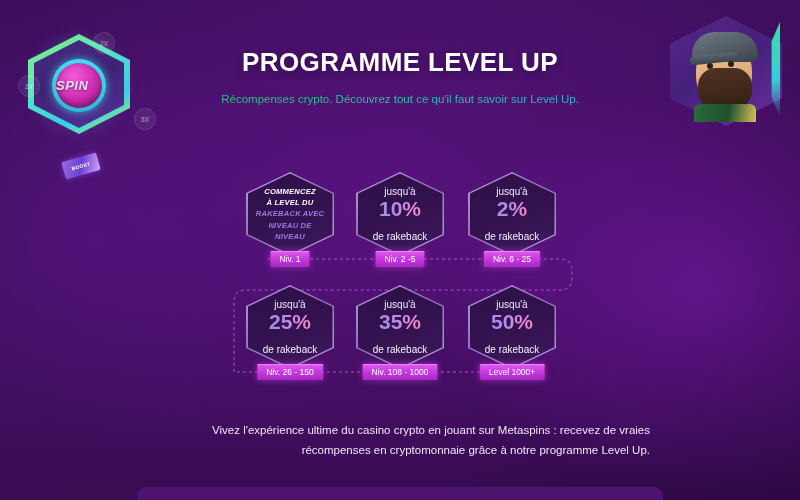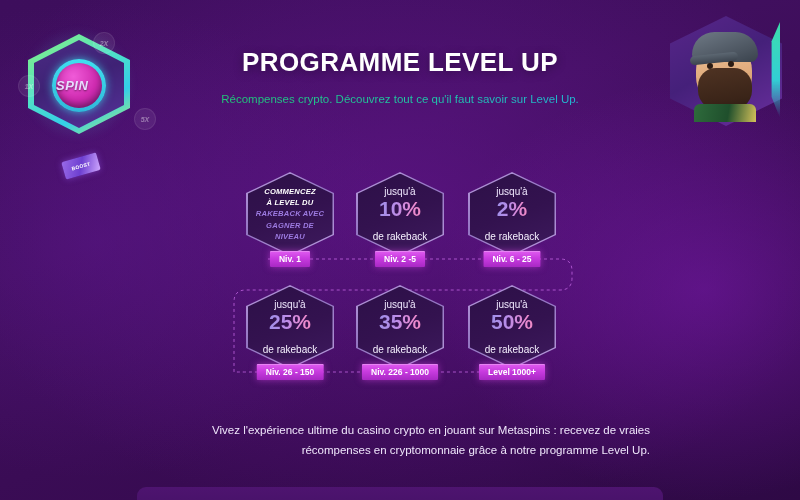--- a/index.html
+++ b/index.html
@@ -174,21 +174,21 @@
   .intro-line{ font-size:7.6px; font-weight:bold; font-style:italic; letter-spacing:0.2px; line-height:1.5; }
   .intro-line.w{ color:#ffffff; }
   .intro-line.p{ color:#9c7ae0; }
 
   .pill{
     position:absolute; height:16px; padding:0 9px;
     border-radius:1px;
     background:linear-gradient(180deg,#e05cf0 0%,#c93ce0 45%,#a828c4 100%);
     box-shadow:0 0 7px rgba(216,70,230,0.55), inset 0 1px 0 rgba(255,255,255,0.25);
     display:flex; align-items:center; justify-content:center;
-    font-size:8.5px; font-weight:bold; color:#ffffff;
+    font-size:8.5px; font-weight:normal; color:#ffffff;
     white-space:nowrap;
     transform:translateX(-50%);
   }
 
   
   .footer-text{
     position:absolute; left:150px; right:150px; top:420px;
     text-align:right; font-size:11.5px; line-height:1.75; color:#efe6fb;
   }
   .bottom-panel{
@@ -237,21 +237,21 @@
   </svg>
 
   <div class="tiers">
 
     <div class="hexcard" style="left:246px; top:172px;">
       <div class="border"></div>
       <div class="fill">
         <div class="intro-line w">COMMENCEZ</div>
         <div class="intro-line w">À LEVEL DU</div>
         <div class="intro-line p">RAKEBACK AVEC</div>
-        <div class="intro-line p">GAGNER DE</div>
+        <div class="intro-line p">NIVEAU DE</div>
         <div class="intro-line p">NIVEAU</div>
       </div>
     </div>
     <div class="pill" style="left:290px; top:251px;">Niv. 1</div>
 
     <div class="hexcard" style="left:356px; top:172px;">
       <div class="border"></div>
       <div class="fill">
         <div class="lbl-top">jusqu'à</div>
         <div class="pct">10%</div>
@@ -281,21 +281,21 @@
     <div class="pill" style="left:290px; top:364px;">Niv. 26 - 150</div>
 
     <div class="hexcard" style="left:356px; top:285px;">
       <div class="border"></div>
       <div class="fill">
         <div class="lbl-top">jusqu'à</div>
         <div class="pct">35%</div>
         <div class="lbl-bot">de rakeback</div>
       </div>
     </div>
-    <div class="pill" style="left:400px; top:364px;">Niv. 226 - 1000</div>
+    <div class="pill" style="left:400px; top:364px;">Niv. 108 - 1000</div>
 
     <div class="hexcard" style="left:468px; top:285px;">
       <div class="border"></div>
       <div class="fill">
         <div class="lbl-top">jusqu'à</div>
         <div class="pct">50%</div>
         <div class="lbl-bot">de rakeback</div>
       </div>
     </div>
     <div class="pill" style="left:512px; top:364px;">Level 1000+</div>

